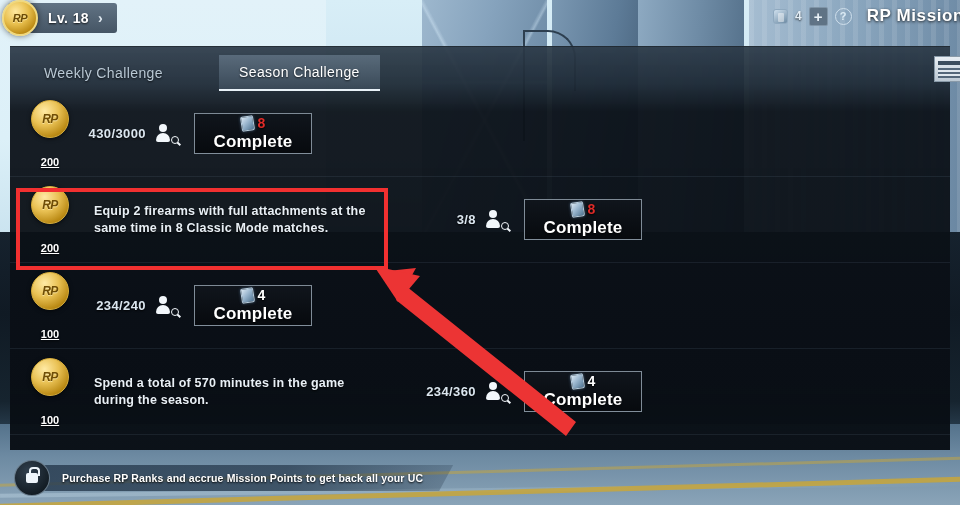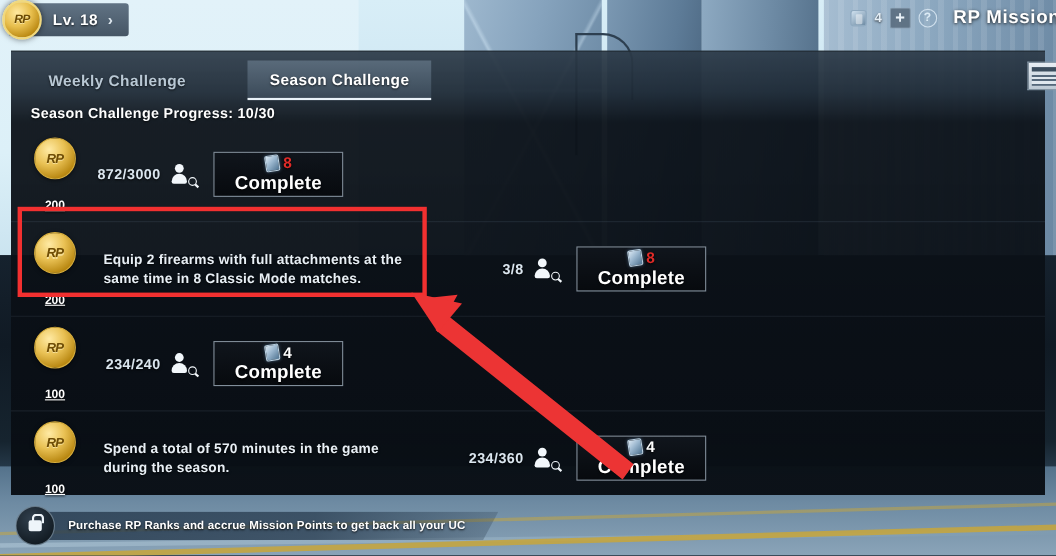--- a/index.html
+++ b/index.html
@@ -131,21 +131,21 @@
   
   #panel {
     position:absolute; left:10px; top:46px; width:940px; height:404px; z-index:5;
     background:linear-gradient(180deg,rgba(44,58,72,.93) 0%,rgba(30,42,54,.94) 9%,
                rgba(12,18,25,.95) 16%,rgba(8,13,19,.96) 100%);
     border-top:1px solid rgba(140,165,185,.18);
   }
   #tabbar { position:relative; height:44px; padding-left:14px; display:flex; align-items:flex-end; }
   .tab {
     height:36px; padding:0 20px; display:flex; align-items:center;
-    color:#b9c8d4; font-size:14px; font-weight:bold; letter-spacing:.4px;
+    color:#b9c8d4; font-size:14px; font-weight:normal; letter-spacing:.4px;
     text-shadow:0 1px 2px rgba(0,0,0,.7); position:relative;text-align:right;
   }
   .tab.active {
     color:#ffffff;
     background:linear-gradient(180deg,rgba(128,149,168,.48),rgba(96,117,137,.34));
     border-bottom:2px solid #e9f2f8;
     margin-left:36px;
   }
   #progress-label {
     padding:4px 0 6px 18px; color:#ffffff; font-size:13px; font-weight:bold;
@@ -328,32 +328,31 @@
 
   <div id="tabbar">
     <div class="tab">
       <span>Weekly Challenge</span>
     </div>
     <div class="tab active">
       <span>Season Challenge</span>
     </div>
   </div>
 
-  <div id="progress-label">Season Challenge Progress: 10/30</div>
 
   <div id="rows">
 
     <div class="row">
       <div class="reward">
         <div class="coin">
           <span>RP</span>
         </div>
         <div class="amt">200</div>
       </div>
-      <div class="progress">872/3000</div>
+      <div class="progress">430/3000</div>
       <div class="friend-icon">
         <div class="head"></div>
         <div class="body"></div>
         <div class="mag"></div>
       </div>
       <div class="complete-btn">
         <div class="cb-top">
           <div class="ticket"></div>
           <span class="cb-count red" style="color: rgb(224, 43, 40);">8</span>
         </div>

